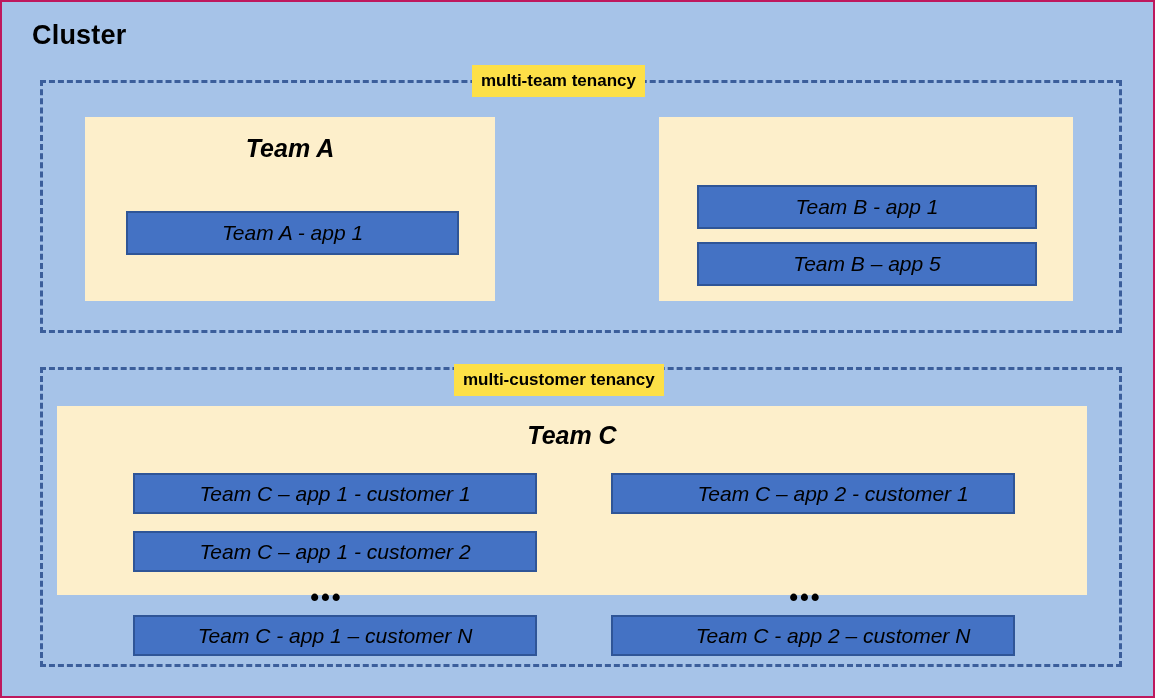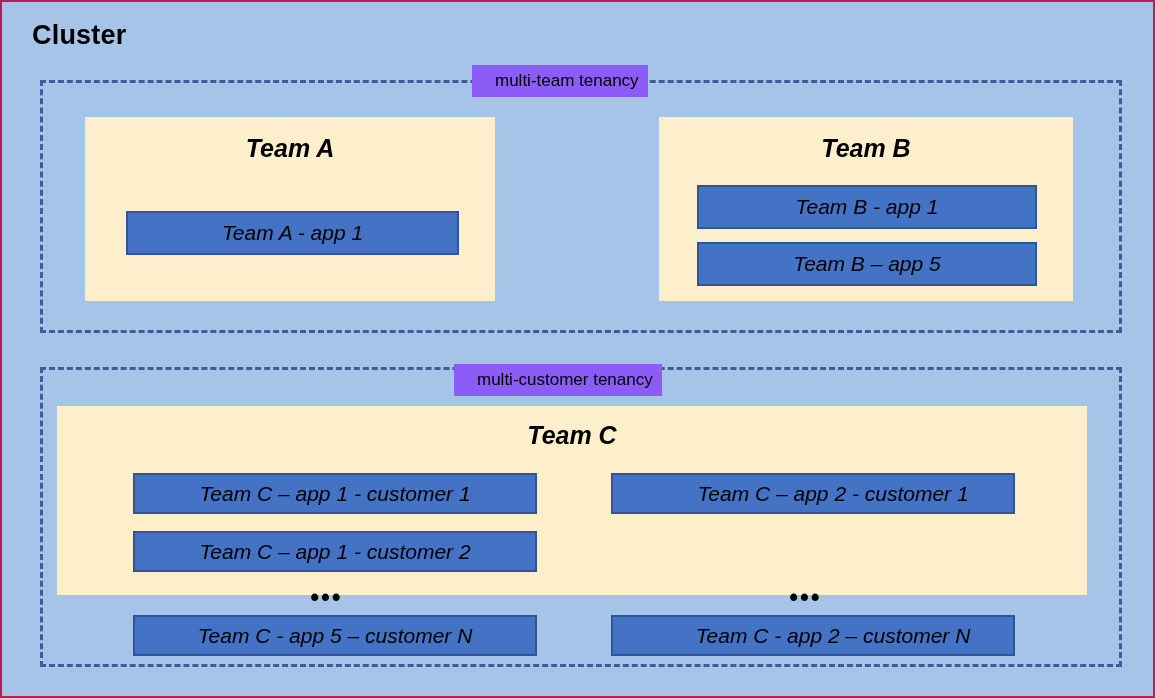--- a/index.html
+++ b/index.html
@@ -42,27 +42,28 @@
     height: 253px;
   }
   .tenancy-multi-customer {
     left: 38px;
     top: 365px;
     width: 1082px;
     height: 300px;
   }
   .tenancy-label {
     position: absolute;
-    background: #8b5cf6;
+    background: #fde047;
     color: #000000;
     font-size: 17px;
     line-height: 1;
-    padding: 7px 9px 8px 23px;
+    padding: 7px 9px 8px 9px;
     white-space: nowrap;
     z-index: 5;
+    font-weight: bold;
   }
   .label-multi-team {
     left: 470px;
     top: 63px;
   }
   .label-multi-customer {
     left: 452px;
     top: 362px;
   }
 
@@ -138,34 +139,33 @@
 
   <div class="tenancy tenancy-multi-team"></div>
   <div class="tenancy-label label-multi-team">multi-team tenancy</div>
 
   <div class="team-panel team-a">
     <div class="team-heading">Team A</div>
     <div class="app-box a-app1">Team A - app 1</div>
   </div>
 
   <div class="team-panel team-b">
-    <div class="team-heading">Team B</div>
     <div class="app-box b-app1">Team B - app 1</div>
     <div class="app-box b-app2">Team B – app 5</div>
   </div>
 
   <div class="tenancy tenancy-multi-customer"></div>
   <div class="tenancy-label label-multi-customer">multi-customer tenancy</div>
 
   <div class="team-panel team-c">
     <div class="team-heading">Team C</div>
 
     <div class="app-box c-app c-col-left c-row1">Team C – app 1 - customer 1</div>
     <div class="app-box c-app c-col-left c-row2">Team C – app 1 - customer 2</div>
     <div class="ellipsis ell-left">•••</div>
-    <div class="app-box c-app c-col-left c-row3">Team C - app 5 – customer N</div>
+    <div class="app-box c-app c-col-left c-row3">Team C - app 1 – customer N</div>
 
     <div class="app-box c-app c-col-right c-row1">Team C – app 2 - customer 1</div>
     <div class="ellipsis ell-right">•••</div>
     <div class="app-box c-app c-col-right c-row3">Team C - app 2 – customer N</div>
   </div>
 
 </div>
 
 </body></html>

